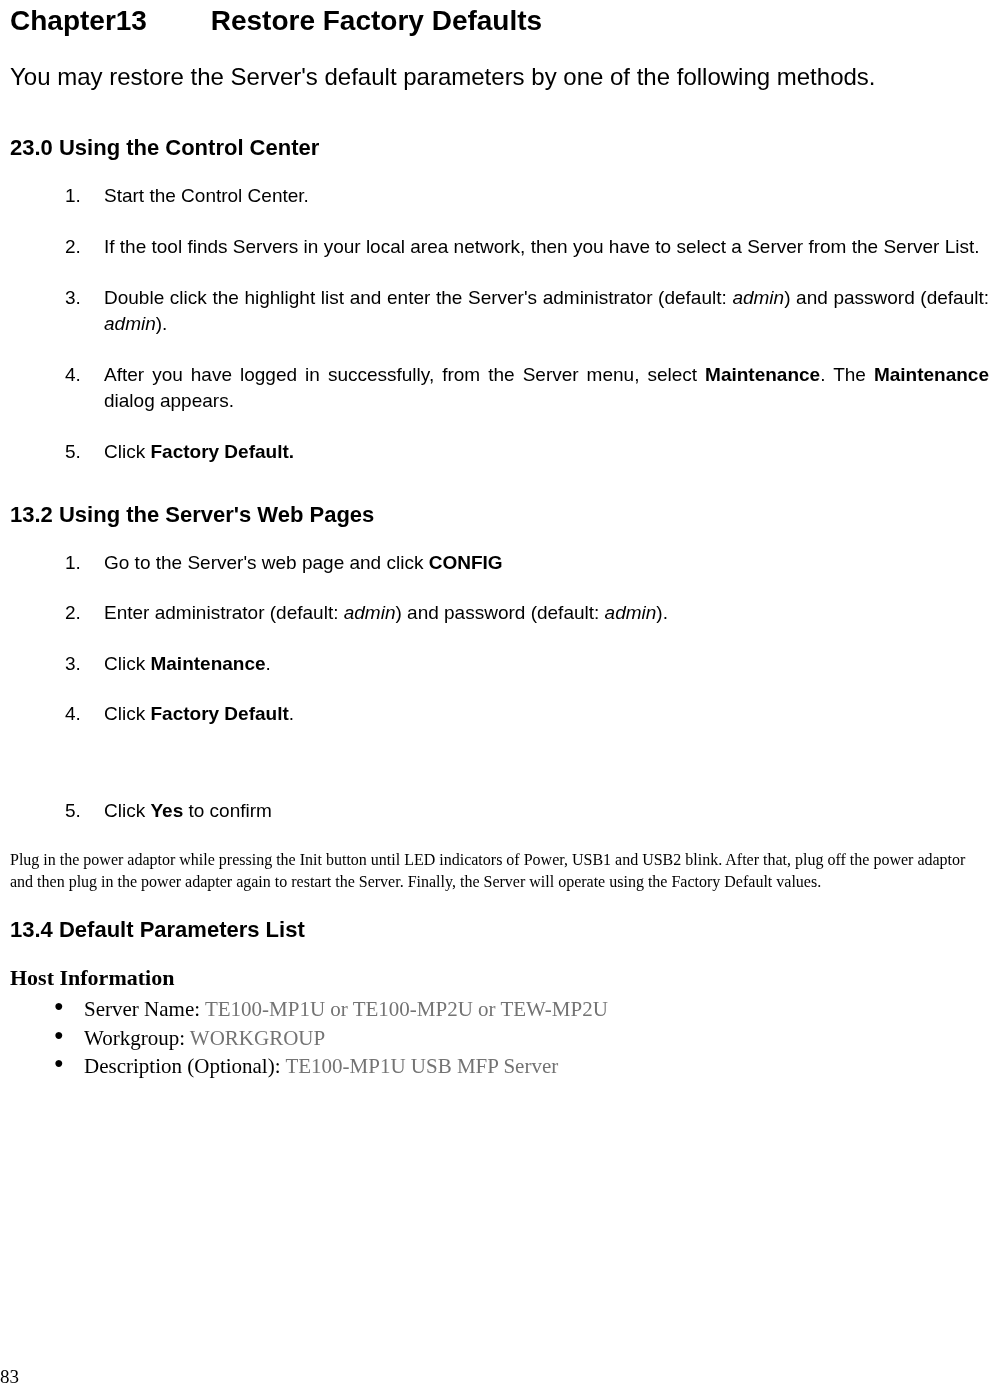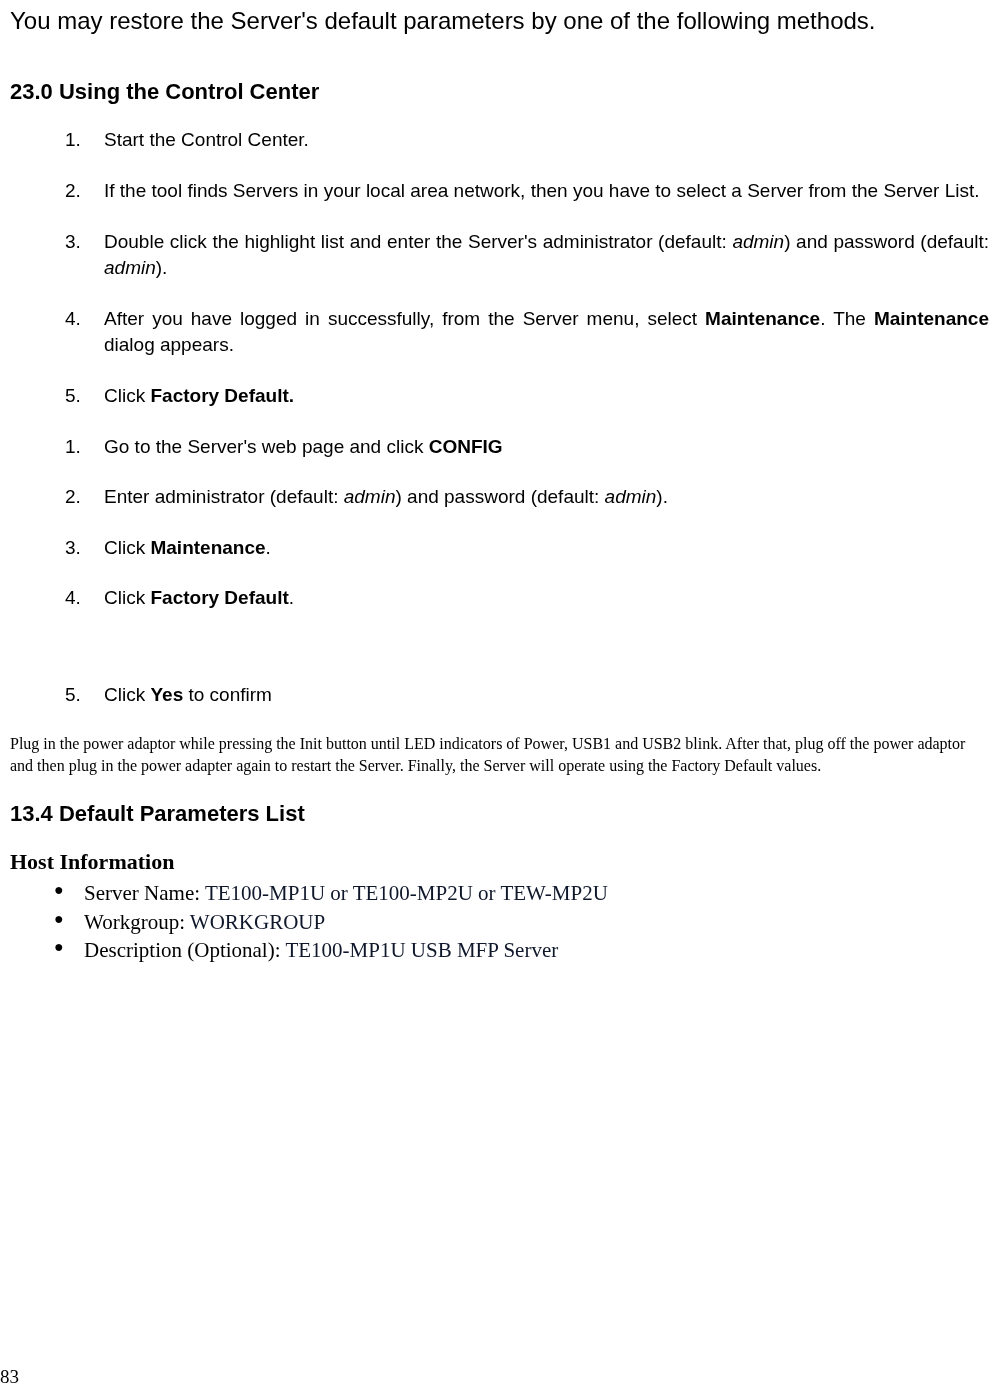--- a/index.html
+++ b/index.html
@@ -70,37 +70,41 @@
     padding-left: 30px;
     position: relative;
   }
   ul.bullets > li::before {
     content: "\25CF";
     position: absolute;
     left: 0;
     top: 0;
     font-size: 16px;
   }
-  .red { color: #0f172a; }
+  .red { color: #737373; }
   .pagenum {
     position: absolute;
     bottom: 12px;
     left: 0;
     width: 100%;
     font-family: "Times New Roman", Times, serif;
     font-size: 19px;
   }
   b { font-weight: 700; }
   i { font-style: italic; }
 </style>
 </head>
 <body>
 
 <div class="page">
 
+  <h1 class="chapter-title">
+    <span class="chapter-num">Chapter13</span>
+    <span class="chapter-label">Restore Factory Defaults</span>
+  </h1>
 
   <p class="intro">You may restore the Server's default parameters by one of the following methods.</p>
 
   <h2 class="section-title">
     <span class="section-num">23.0</span>
     <span class="section-label">Using the Control Center</span>
   </h2>
 
   <ol class="steps">
     <li><span>Start the Control Center.</span></li>
@@ -109,20 +113,24 @@
       <span>Double click the highlight list and enter the Server's administrator (default: </span><i>admin</i><span>) and password (default: </span><i>admin</i><span>).</span>
     </li>
     <li class="justify">
       <span>After you have logged in successfully, from the Server menu, select </span><b>Maintenance</b><span>. The </span><b>Maintenance</b><span> dialog appears.</span>
     </li>
     <li>
       <span>Click </span><b>Factory Default.</b>
     </li>
   </ol>
 
+  <h2 class="section-title" style="margin-top:36px;">
+    <span class="section-num">13.2</span>
+    <span class="section-label">Using the Server's Web Pages</span>
+  </h2>
 
   <ol class="steps">
     <li>
       <span>Go to the Server's web page and click </span><b>CONFIG</b>
     </li>
     <li>
       <span>Enter administrator (default: </span><i>admin</i><span>) and password (default: </span><i>admin</i><span>).</span>
     </li>
     <li>
       <span>Click </span><b>Maintenance</b><span>.</span>

